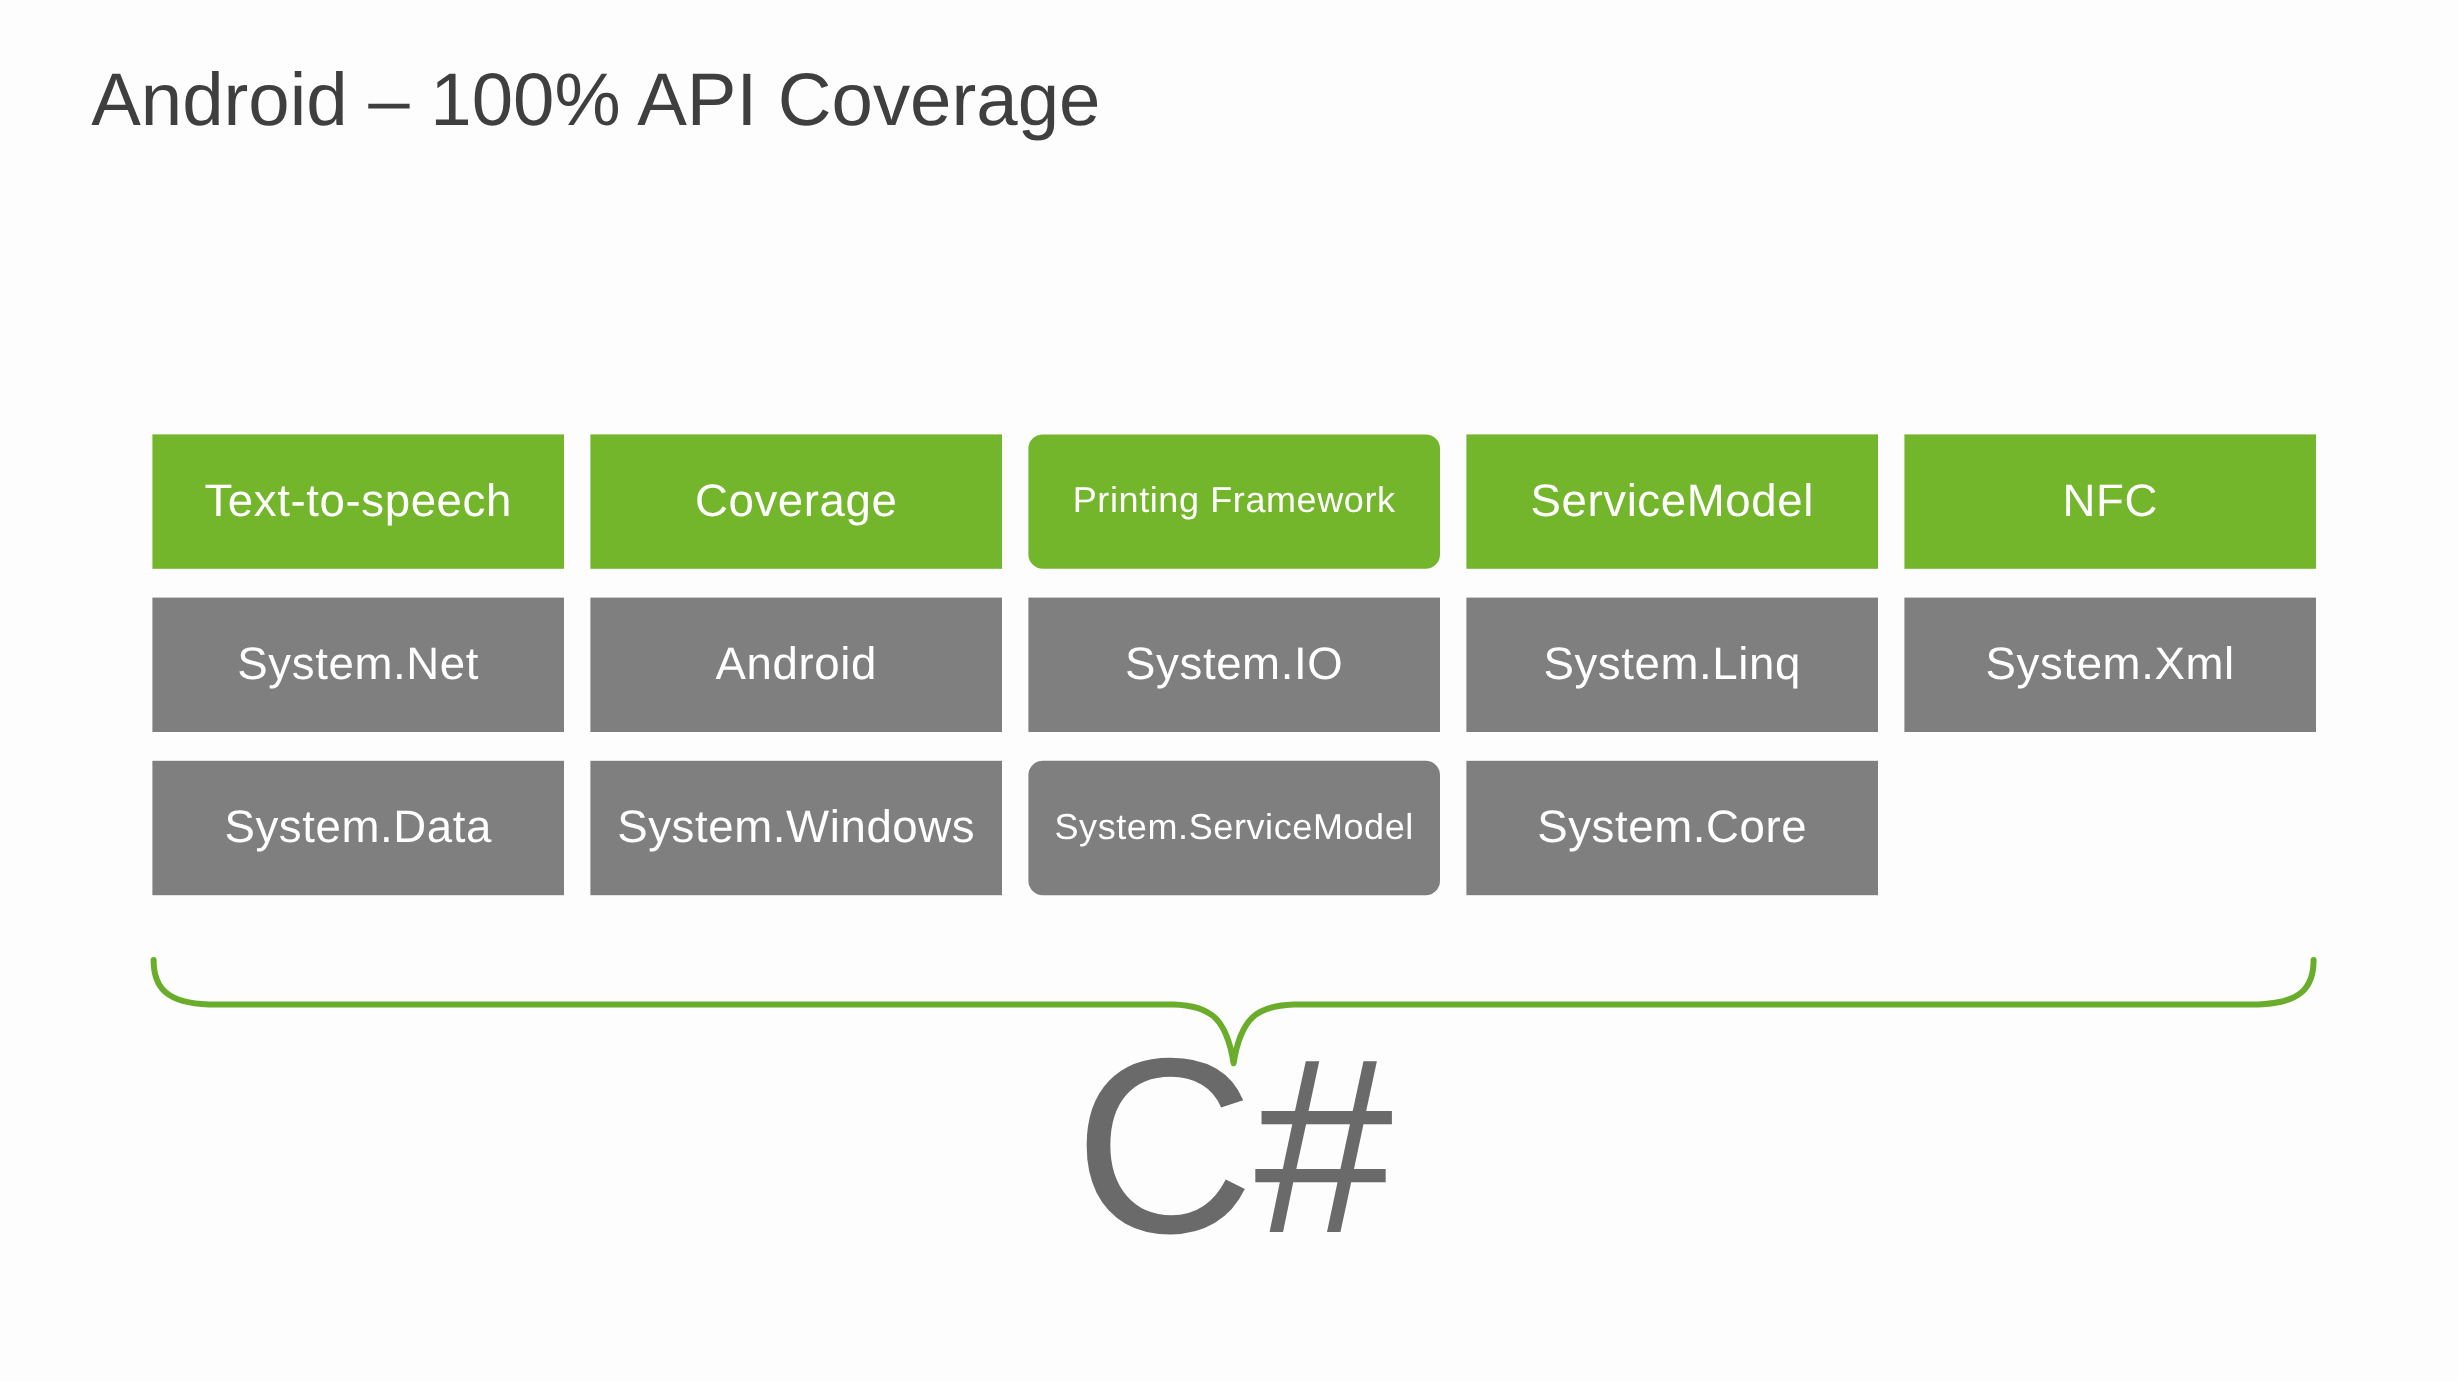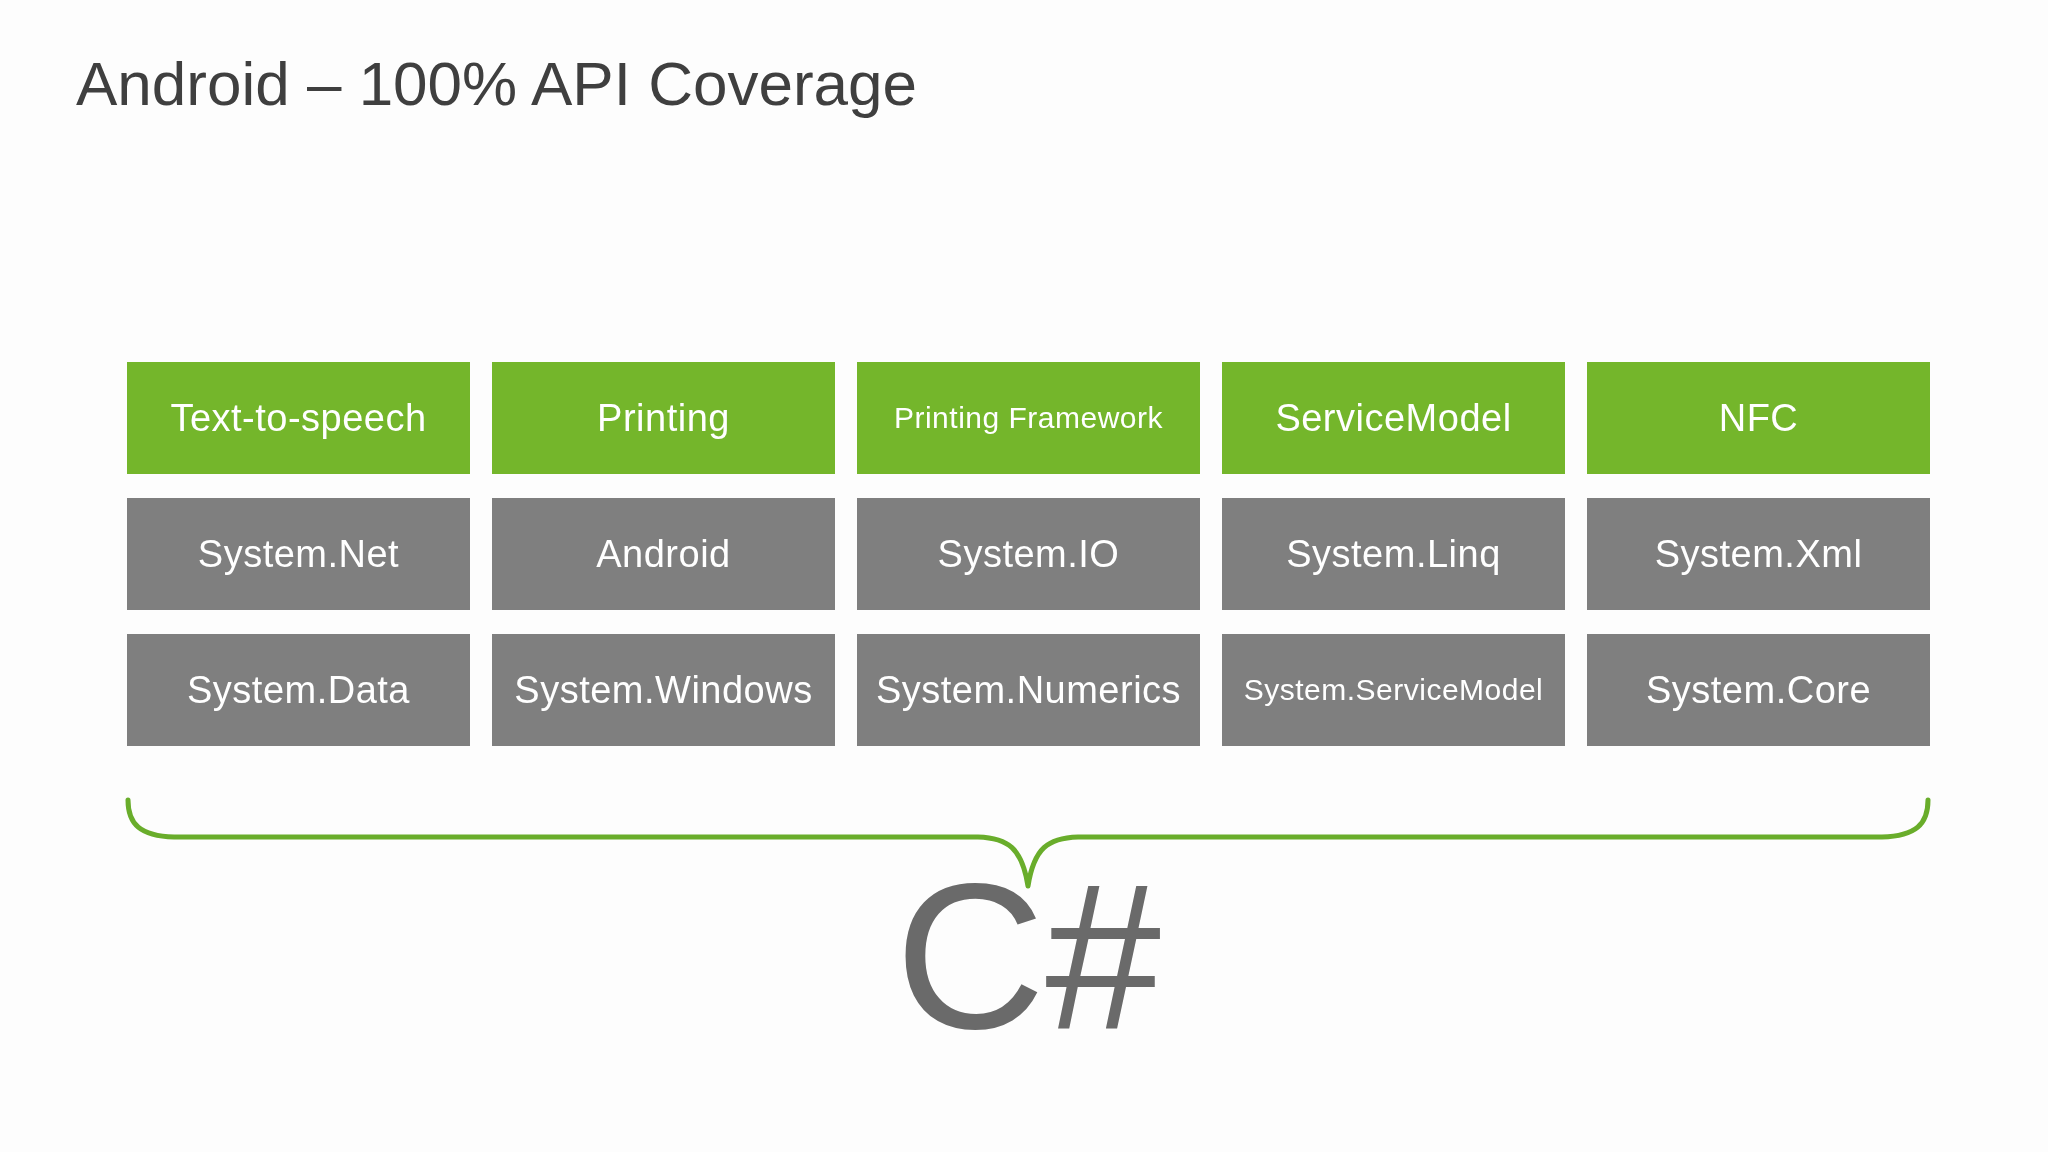--- a/index.html
+++ b/index.html
@@ -52,20 +52,21 @@
     white-space: nowrap;
   }
   .box.green {
     background: var(--feature-green, #74b62b);
   }
   .box.gray {
     background: var(--namespace-gray, #7f7f7f);
   }
   .box.small {
     font-size: 30px;
+    border-radius: 12px;
   }
   .brace-svg {
     position: absolute;
     left: 0;
     top: 0;
     width: 2048px;
     height: 1152px;
     pointer-events: none;
   }
   .brace-svg path {
@@ -90,34 +91,33 @@
 </head>
 <body>
 
 <div class="slide">
 
   <h1 class="title">Android – 100% API Coverage</h1>
 
   <div class="grid">
 
     <div class="box green">Text-to-speech</div>
-    <div class="box green">Printing</div>
+    <div class="box green">Coverage</div>
     <div class="box green small">Printing Framework</div>
     <div class="box green">ServiceModel</div>
     <div class="box green">NFC</div>
 
     <div class="box gray">System.Net</div>
     <div class="box gray">Android</div>
     <div class="box gray">System.IO</div>
     <div class="box gray">System.Linq</div>
     <div class="box gray">System.Xml</div>
 
     <div class="box gray">System.Data</div>
     <div class="box gray">System.Windows</div>
-    <div class="box gray">System.Numerics</div>
     <div class="box gray small">System.ServiceModel</div>
     <div class="box gray">System.Core</div>
   </div>
 
   <svg class="brace-svg" viewBox="0 0 2048 1152" xmlns="http://www.w3.org/2000/svg">
     <path d="M 128 800
              C 128 824, 140 836, 174 837
              L 978 837
              C 1008 838, 1022 848, 1028 886
              C 1034 848, 1048 838, 1078 837

